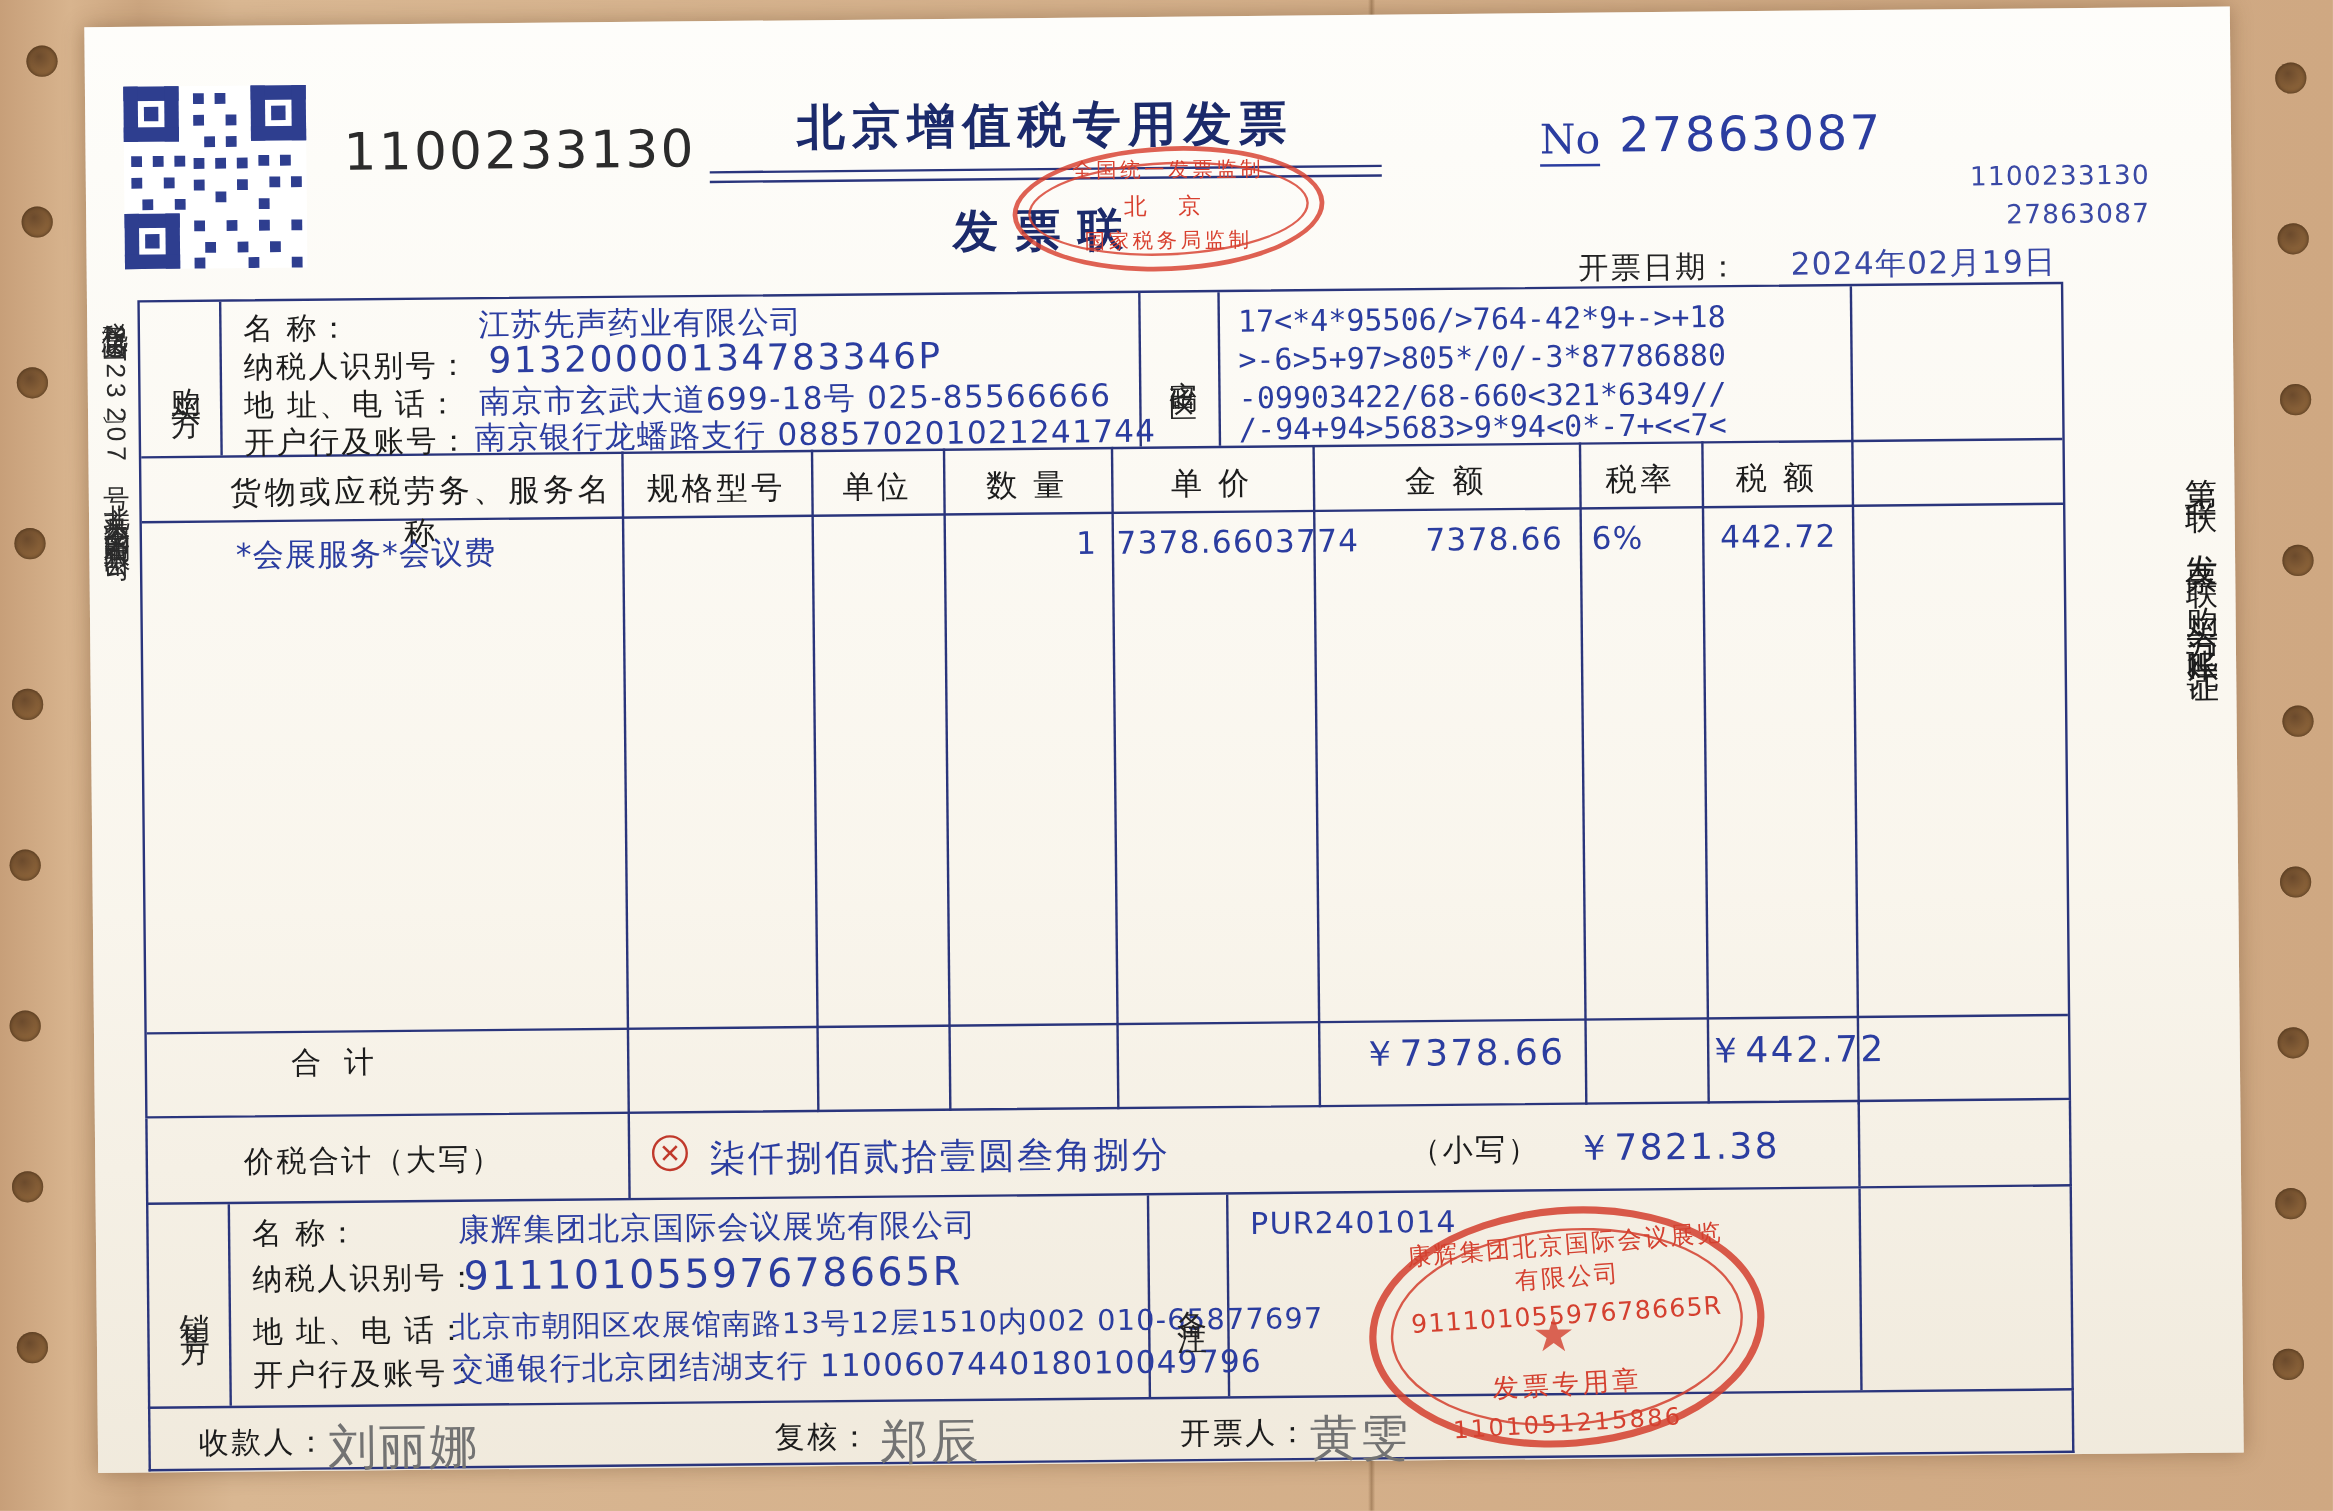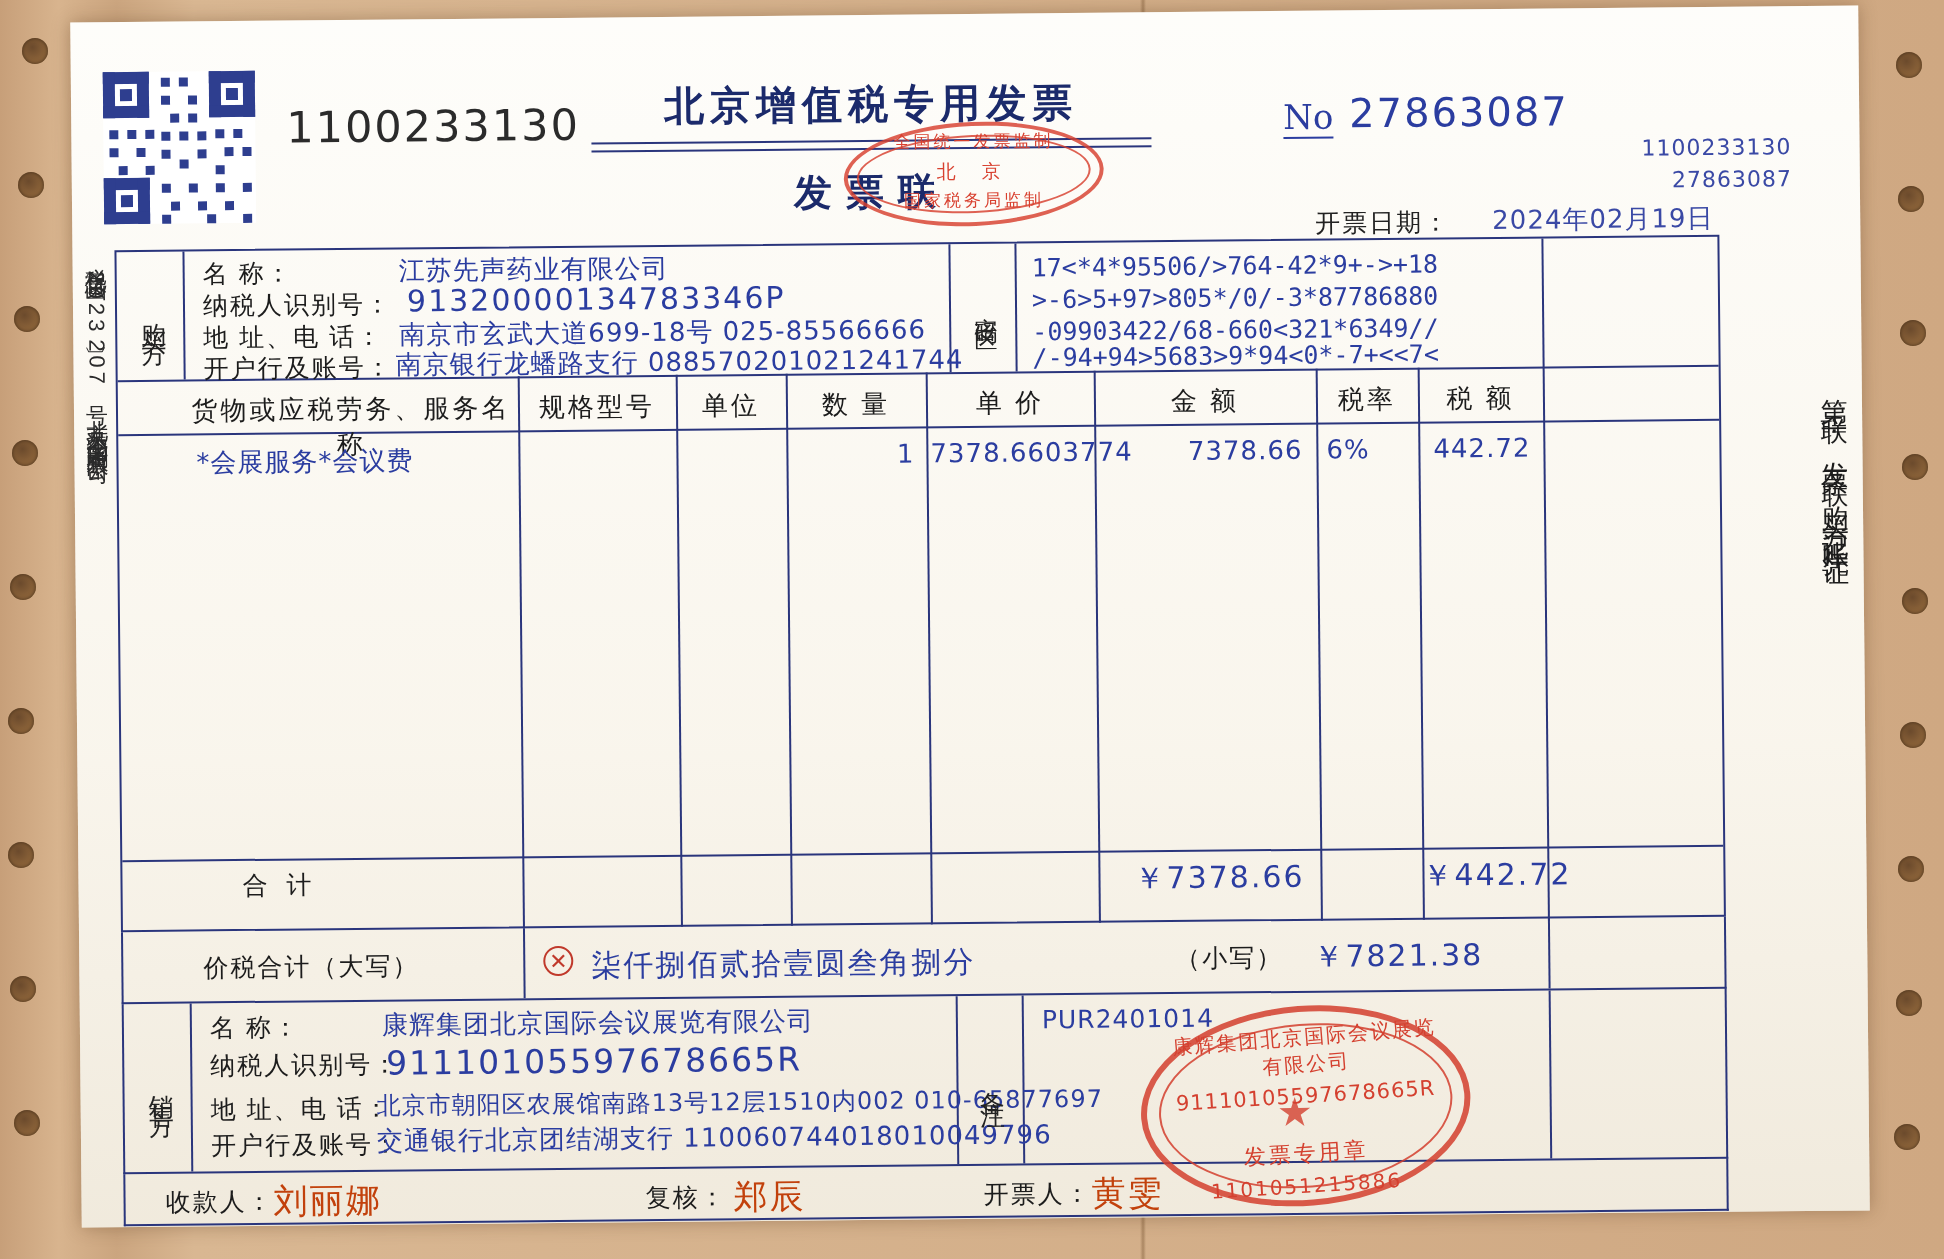--- a/index.html
+++ b/index.html
@@ -341,22 +341,22 @@
   }
   .seal-star {
     position: absolute;
     left: 1196px; top: 1078px;
     color: #d4402f;
     font-size: 40px;
     pointer-events: none;
     opacity: .8;
   }
   .handwrite {
-    font-size: 34px;
-    color: #c2410c;
+    font-size: 40px;
+    color: #737373;
     font-family: Liberation Sans, sans-serif;
     letter-spacing: 2px;
   }
 </style>
 </head>
 <body>
 
 <div id="paper-bg"></div>
 <div class="sprocket-col left">
   <div class="sprocket" style="left:22px; top:38px;"></div>

